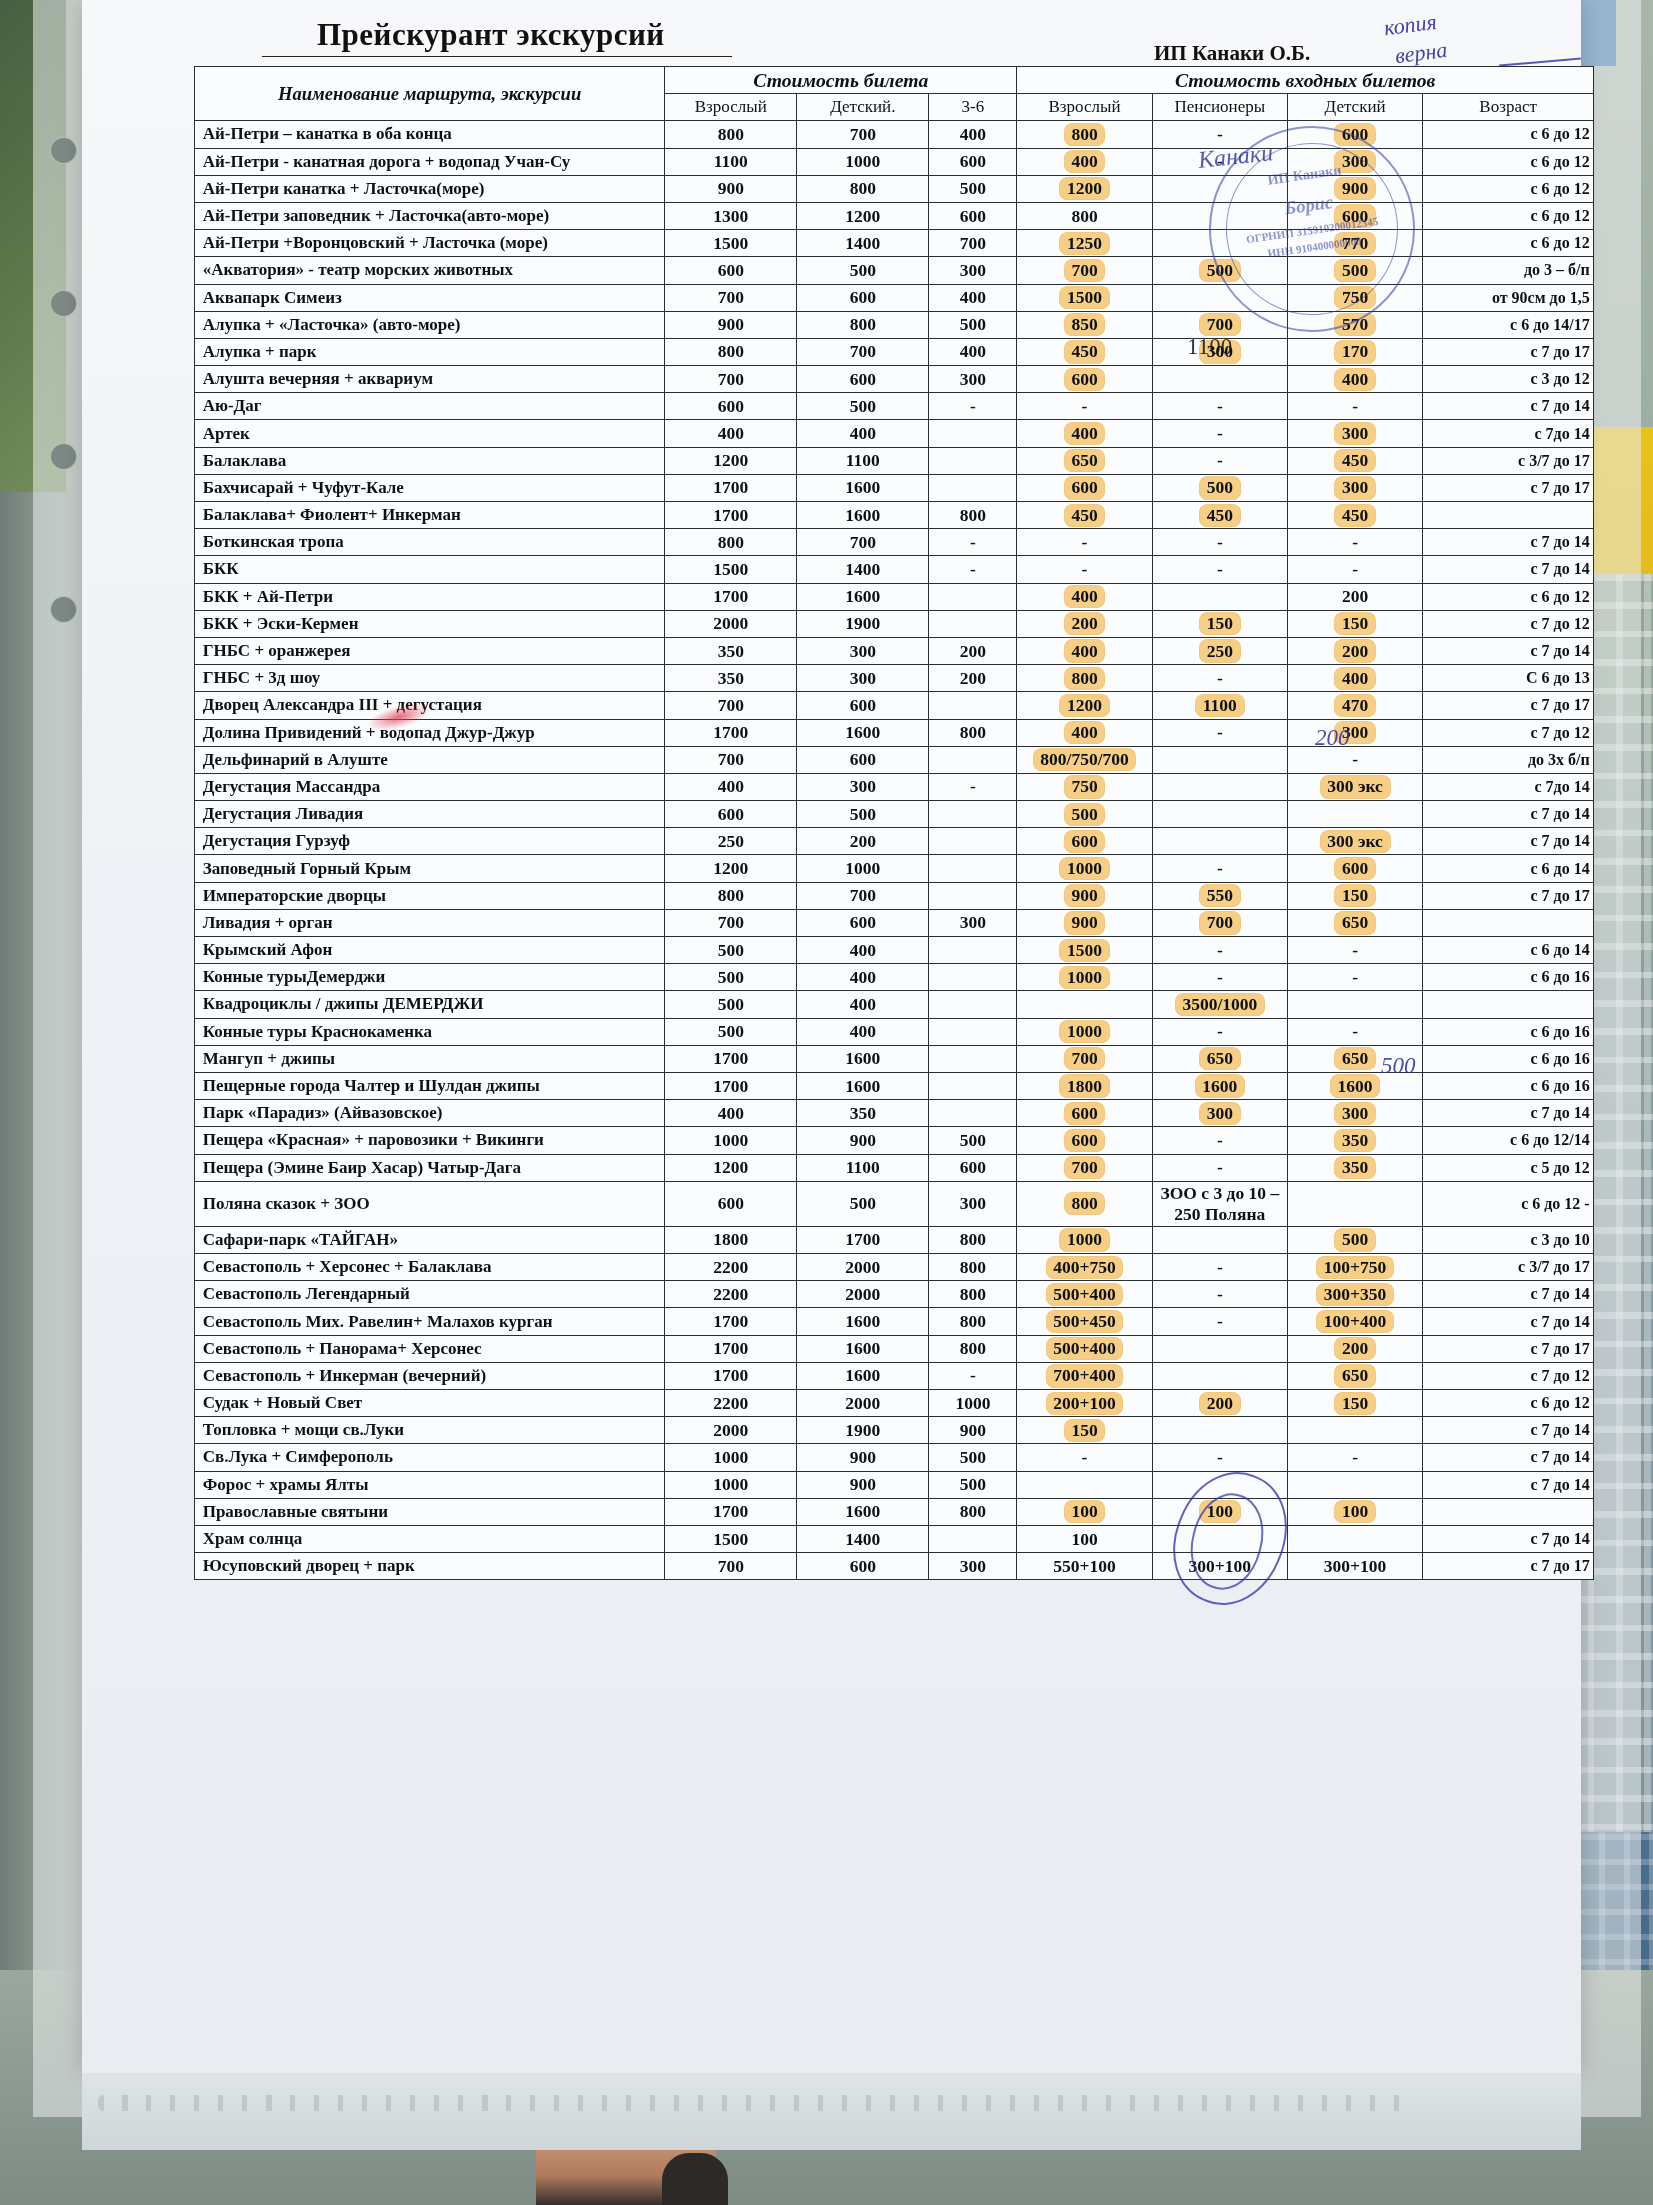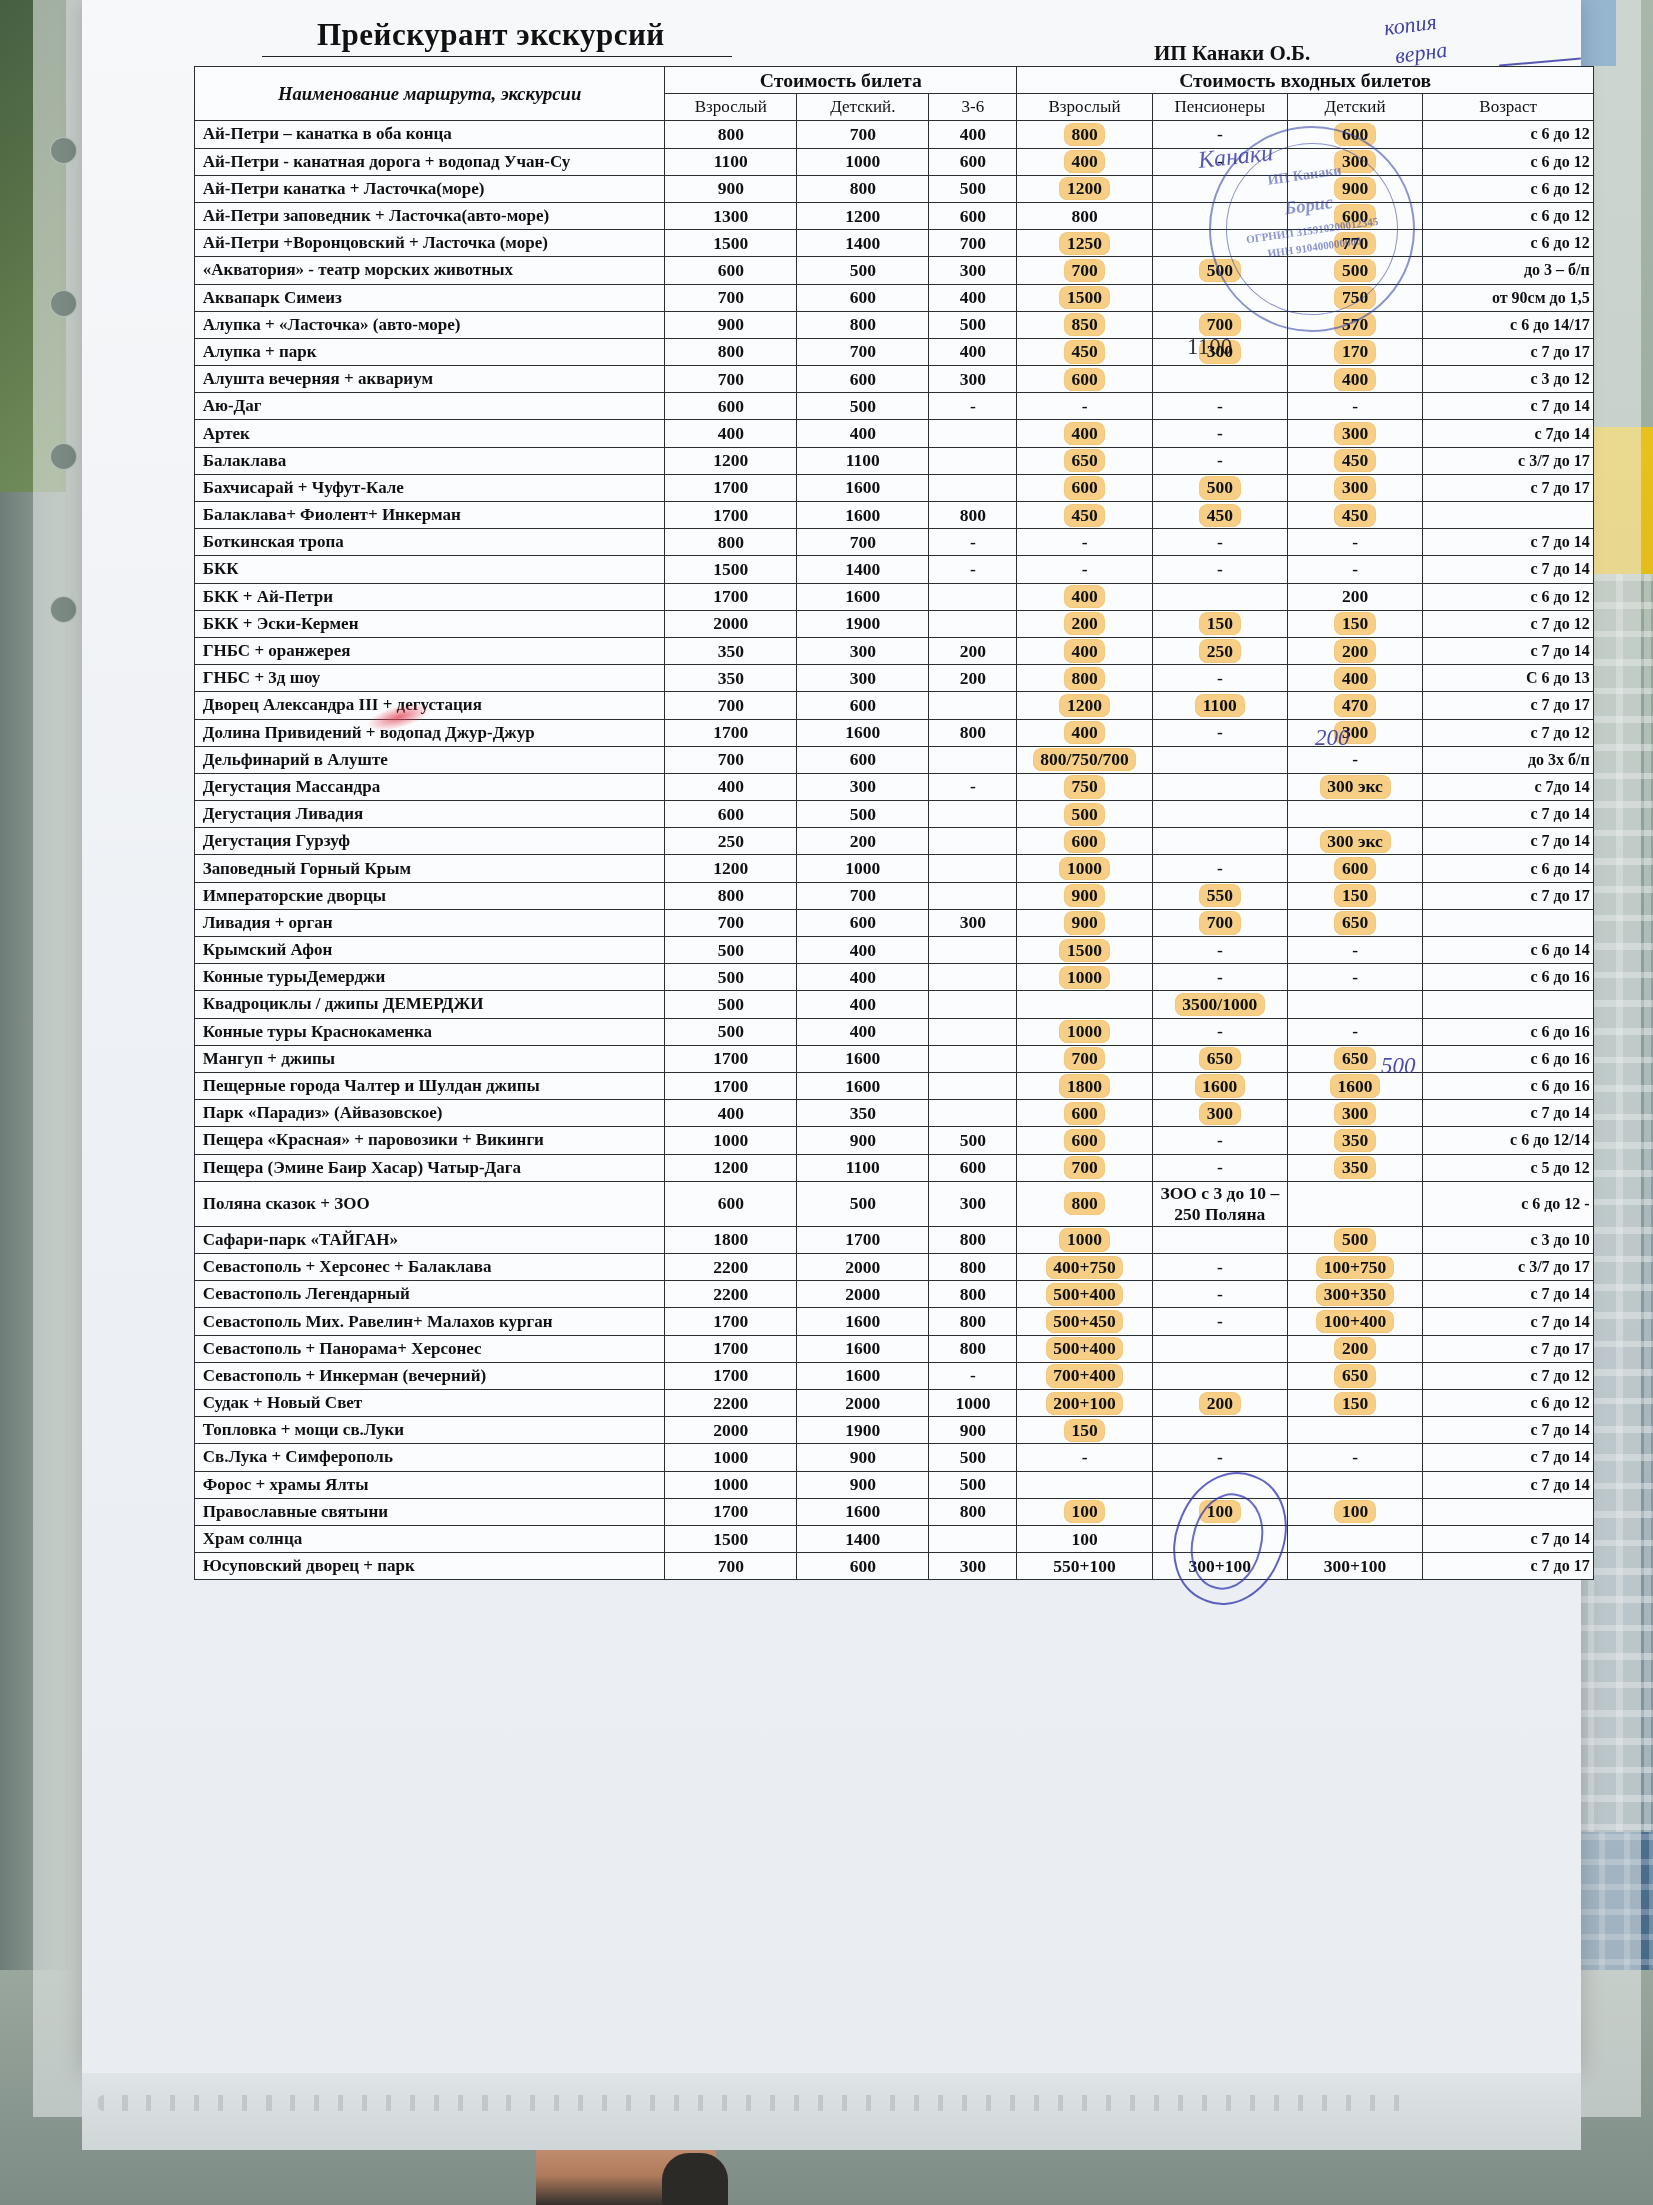--- a/index.html
+++ b/index.html
@@ -134,21 +134,21 @@
   }
   thead th{
     font-weight:normal;
     text-align:center;
     font-size:17px;
   }
   th.route-head{
     font-style:italic;font-size:18.6px;font-weight:bold;
   }
   th.group-head{
-    font-size:19.7px;font-weight:bold;
+    font-style:italic;font-size:19.7px;font-weight:bold;
   }
   td.route{
     text-align:left;font-weight:bold;font-size:17px;padding-left:7.7px;margin-left:11px;
   }
   td.num{text-align:center;font-weight:bold;font-size:17.5px;}
   td.age{text-align:right;font-size:16px;font-weight:bold;}
   .hl{
     background:#f6ce86;
     box-shadow:0 0 0 0.5px #f0c271 inset;
     border-radius:7.7px;

